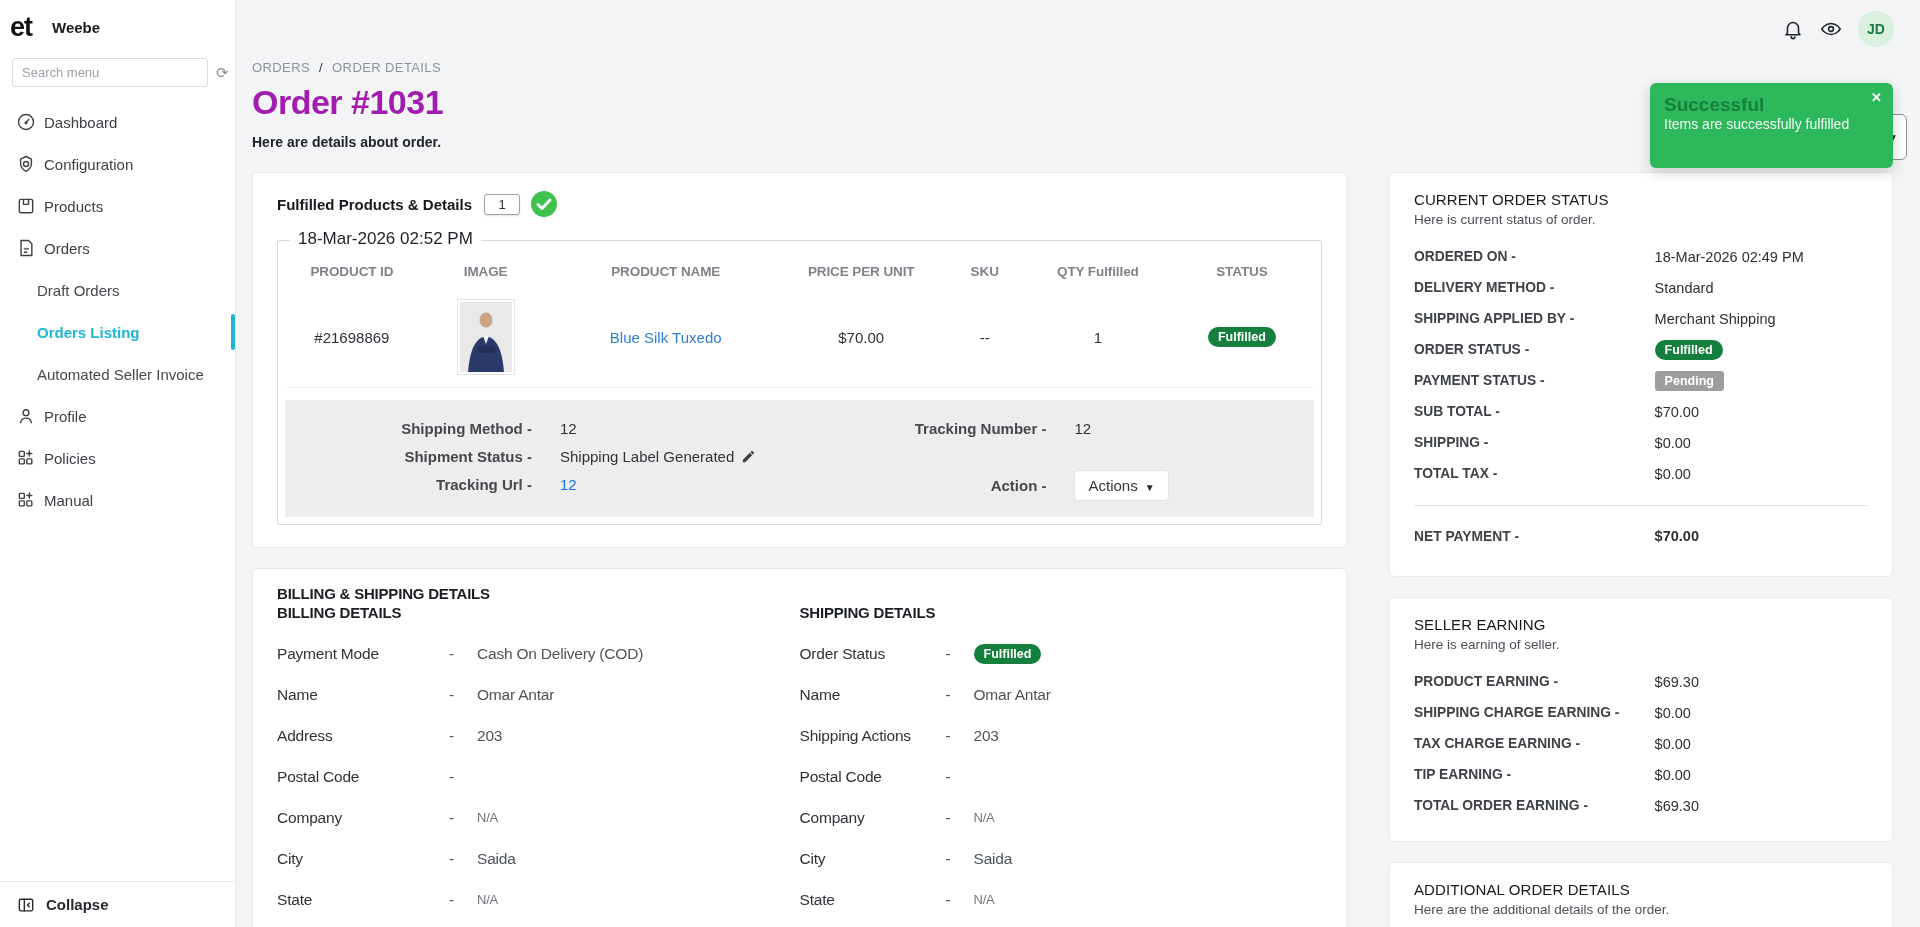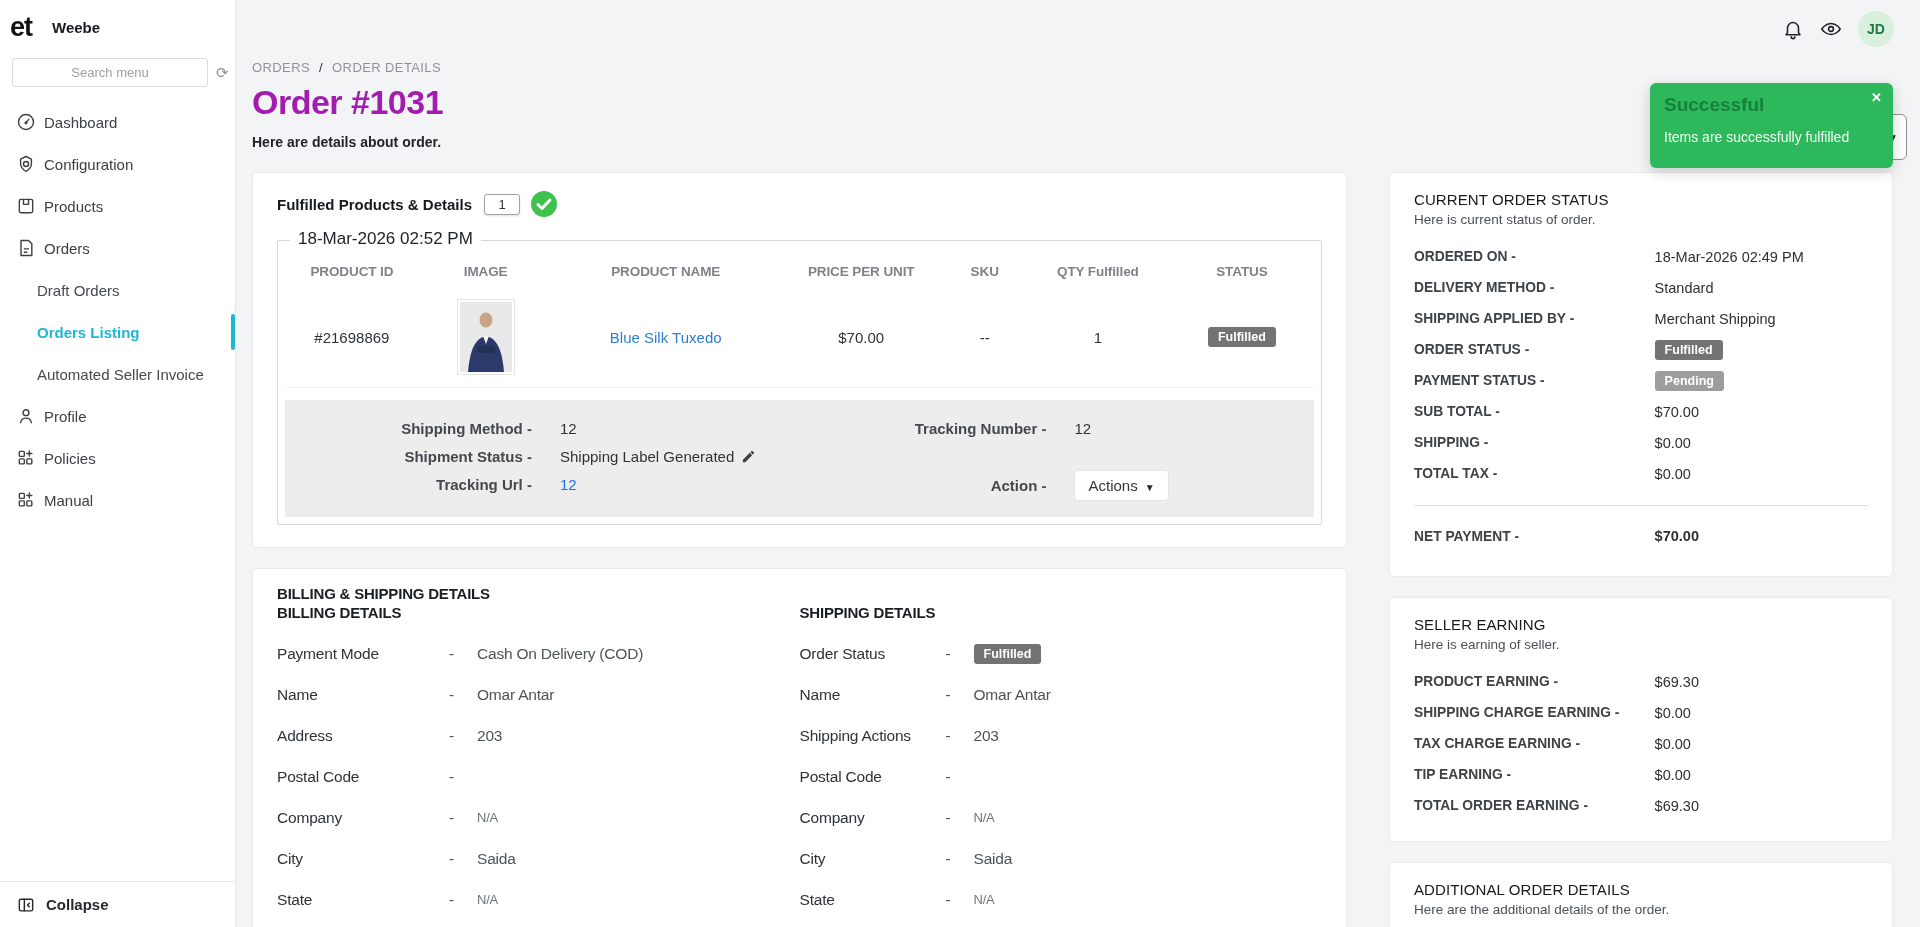--- a/index.html
+++ b/index.html
@@ -11,21 +11,21 @@
   }
   
   .sidebar{position:absolute;left:0;top:0;bottom:0;width:236px;background:#fff;
     border-right:1px solid #e7e8ea;display:flex;flex-direction:column;z-index:20;}
   .brand{display:flex;align-items:center;padding:12px 16px 10px;height:52px;}
   .brand-mark{font-weight:800;font-size:27px;color:#101214;letter-spacing:-1px;
     width:34px;overflow:hidden;white-space:nowrap;margin-left:-6px;}
   .brand-name{font-weight:700;font-size:15px;color:#17191c;margin-left:8px;}
   .search-row{display:flex;align-items:center;padding:6px 12px 10px 12px;}
   .search-input{flex:0 0 158px;height:29px;border:1px solid #d9dce0;border-radius:3px;
-    padding:0 9px;font-size:13px;color:#33373c;outline:none;font-family:"Liberation Sans",sans-serif;text-align:center;}
+    padding:0 9px;font-size:13px;color:#33373c;outline:none;font-family:"Liberation Sans",sans-serif;}
   .search-input::placeholder{color:#9aa0a6;}
   .refresh-ico{margin-left:8px;color:#8b9097;font-size:15px;cursor:pointer;}
   .nav{flex:1;overflow:hidden;padding-top:4px;}
   .nav-item{position:relative;display:flex;align-items:center;height:42px;padding-left:16px;
     font-size:15px;color:#3c4045;cursor:pointer;}
   .nav-item .ni{width:20px;height:20px;margin-right:8px;color:#3c4045;flex:0 0 20px;}
   .nav-item.sub{padding-left:37px;color:#45494e;}
   .nav-item.active{color:#1fb6d4;font-weight:700;}
   .nav-item.active::after{content:"";position:absolute;right:0;top:3px;bottom:3px;width:4px;
     background:#1fb6d4;border-radius:2px;}
@@ -60,21 +60,21 @@
   .fieldset-label{position:absolute;top:-12px;left:12px;background:#fff;padding:0 8px;
     font-size:17px;color:#1d2025;}
   .ptable-head,.ptable-row{display:grid;grid-template-columns:13% 13% 22% 16% 8% 14% 14%;
     align-items:center;text-align:center;}
   .ptable-head{padding:16px 0 12px;font-size:13.5px;font-weight:600;color:#7f8289;
     letter-spacing:-.1px;}
   .ptable-row{padding:8px 0 12px;font-size:15px;color:#2e3238;border-bottom:1px solid #f2f3f5;}
   .product-link{color:#2d7fd4;cursor:pointer;}
   .product-photo{width:58px;height:76px;border:1px solid #e3e4e6;background:#fff;padding:2px;margin:0 auto;}
   .badge{display:inline-block;color:#fff;font-weight:700;font-size:12.5px;padding:3px 10px;border-radius:3px;}
-  .badge.green{background:#737373;}
+  .badge.green{background:#15803d;border-radius:10px;}
   .badge.gray{background:#9d9d9d;}
   .gray-info{margin-top:12px;background:#ededee;padding:14px 0 16px;display:flex;}
   .info-col{width:50%;}
   .info-row{display:flex;align-items:center;min-height:28px;}
   .info-label{width:48%;text-align:right;font-weight:700;color:#45484d;font-size:15px;}
   .info-value{margin-left:28px;font-size:15px;color:#2f3338;display:flex;align-items:center;gap:7px;}
   .info-link{color:#1a73e8;cursor:pointer;}
   .pencil-ico{width:15px;height:15px;color:#3c4045;cursor:pointer;}
   .actions-btn{background:#fff;border:1px solid #e2e3e5;border-radius:4px;padding:6px 13px;
     font-size:15px;color:#33373c;cursor:pointer;font-family:"Liberation Sans",sans-serif;}
@@ -101,21 +101,21 @@
   .srow .val{font-size:14.5px;color:#2c3034;}
   .hr{border-top:1px solid #dfe0e2;margin:16px 0 10px;}
   .srow.net{min-height:40px;}
   .srow.net .lbl,.srow.net .val{font-weight:700;}
   .card-earning{margin-top:20px;}
   .card-additional{margin-top:20px;min-height:130px;}
   
   .toast{position:absolute;top:83px;right:27px;width:243px;min-height:85px;background:#2eb85c;
     border-radius:6px;padding:11px 14px 12px;z-index:60;box-shadow:0 4px 14px rgba(0,0,0,.18);}
   .toast-title{color:#17813c;font-size:19px;font-weight:600;}
-  .toast-msg{color:rgba(255,255,255,.95);font-size:14px;margin-top:13px;}
+  .toast-msg{color:rgba(255,255,255,.95);font-size:14px;margin-top:0;}
   .toast-close{position:absolute;top:7px;right:11px;color:#fff;font-weight:700;font-size:13px;cursor:pointer;}
   .hidden-dropdown{position:absolute;top:114px;right:13px;width:58px;height:46px;background:#fff;
     border:1px solid #8b8f94;border-radius:6px;z-index:5;display:flex;align-items:center;
     justify-content:flex-end;padding-right:8px;cursor:pointer;}
 </style>
 </head>
 <body>
 
 <div class="sidebar">
   <div class="brand">

